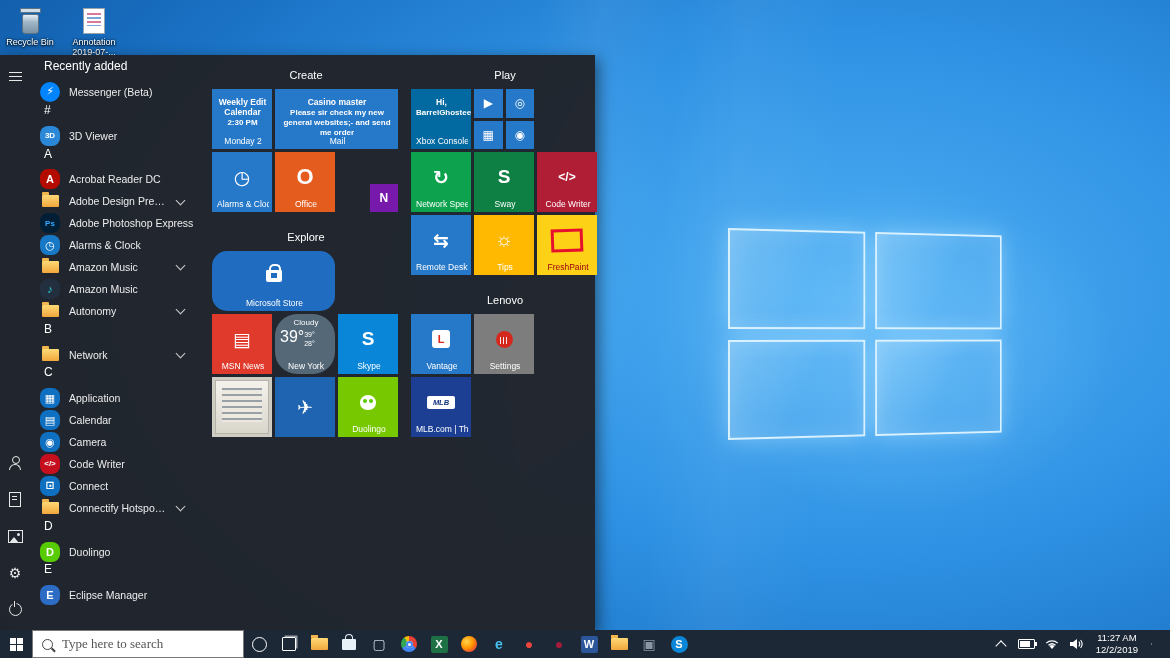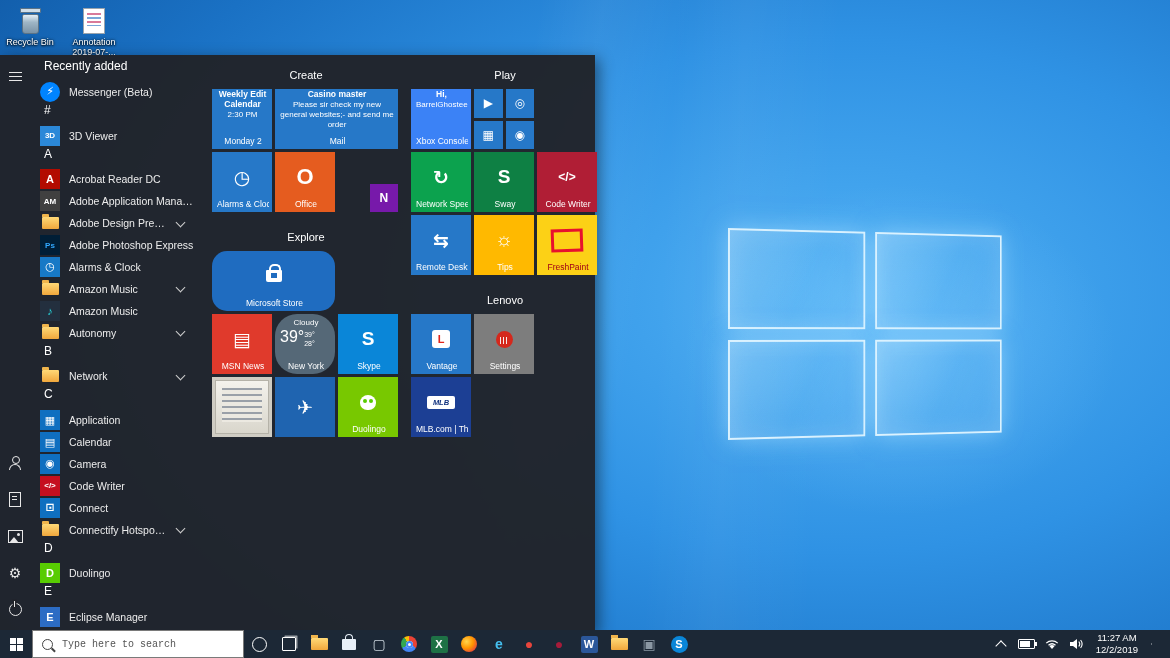--- a/index.html
+++ b/index.html
@@ -42,37 +42,37 @@
   .i-pic{width:13px;height:11px;border:1.2px solid #e8e8e8;display:block;position:relative;overflow:hidden;}
   .i-pic::before{content:'';position:absolute;right:2px;top:1.5px;width:3px;height:3px;border-radius:50%;background:#e8e8e8;}
   .i-pic::after{content:'';position:absolute;left:0;bottom:-1px;border-left:5px solid transparent;border-right:5px solid transparent;border-bottom:6px solid #e8e8e8;}
   .i-gear{color:#e8e8e8;font-size:14px;line-height:1;display:block;}
   .i-power{width:11px;height:11px;border:1.4px solid #e8e8e8;border-radius:50%;display:block;position:relative;}
   .i-power::before{content:'';position:absolute;left:4px;top:-3px;width:1.6px;height:6px;background:#e8e8e8;box-shadow:0 0 0 1.5px rgba(33,35,41,1);}
   
   .alist{width:166px;flex:none;padding:4px 0 0 6px;box-sizing:border-box;overflow:hidden;}
   .asec{height:21.9px;display:flex;align-items:flex-start;padding-left:8px;font-size:12px;color:#fff;cursor:pointer;}
   .arow{height:21.9px;display:flex;align-items:center;gap:9px;padding-left:4px;color:#ececec;font-size:10.5px;cursor:pointer;}
-  .aicon{width:20px;height:20px;flex:none;display:flex;align-items:center;justify-content:center;color:#fff;font-size:11px;font-weight:700;border-radius:0;}
+  .aicon{width:20px;height:20px;flex:none;display:flex;align-items:center;justify-content:center;color:#fff;font-size:11px;font-weight:700;border-radius:8px;}
   .aicon.small{font-size:8px;}
   .aicon.round{border-radius:50%;}
   .albl{white-space:nowrap;overflow:hidden;text-overflow:ellipsis;flex:1;font-weight:400;}
   .afold{width:17px;height:12px;background:linear-gradient(180deg,#ffd977,#f0a73c);border-radius:1px;position:relative;display:block;}
   .afold::before{content:'';position:absolute;top:-3px;left:0;width:7px;height:3px;background:#f0b54c;border-radius:1px 1px 0 0;}
   .chev{width:6px;height:6px;border-right:1.3px solid #cfcfcf;border-bottom:1.3px solid #cfcfcf;transform:rotate(45deg);margin:0 12px 2px auto;flex:none;}
   
   .tilearea{flex:1;display:flex;gap:13px;padding:14px 8px 0 16px;box-sizing:border-box;text-align:center;}
   .tilecol{display:flex;flex-direction:column;}
   .tgroup + .tgroup{margin-top:19px;}
   .ghead{font-size:11px;color:#fff;height:14px;margin:0 0 6px 2px;}
   .tgrid{display:grid;grid-template-columns:repeat(6,28.5px);grid-auto-rows:28.5px;gap:3px;}
   .tile{position:relative;overflow:hidden;cursor:pointer;color:#fff;}
-  .ttext{position:absolute;top:0;left:5px;right:4px;}
+  .ttext{position:absolute;top:8px;left:5px;right:4px;}
   .ttitle{font-size:8.5px;font-weight:700;line-height:1.18;}
-  .tbody{font-size:8px;line-height:1.22;margin-top:1px;font-weight:400;}
+  .tbody{font-size:8px;line-height:1.22;margin-top:1px;font-weight:700;}
   .tlabel{position:absolute;left:5px;right:3px;bottom:3px;font-size:8.5px;white-space:nowrap;overflow:hidden;}
   .tglyph{position:absolute;inset:0;display:flex;align-items:center;justify-content:center;font-size:19px;font-weight:700;}
   .tglyph.up{padding-bottom:10px;}
   .wx{position:absolute;inset:4px 3px 14px 5px;}
   .wxc{font-size:8px;}
   .wxrow{display:flex;margin-top:2px;align-items:flex-start;}
   .wxt{font-size:16px;font-weight:400;line-height:1;}
   .wxhl{font-size:7px;line-height:1.35;margin-top:1px;}
   .gbox{width:18px;height:18px;background:#fff;border-radius:3px;display:flex;align-items:center;justify-content:center;font-size:11px;font-weight:700;}
   .lscirc{width:17px;height:17px;background:#d5281c;border-radius:50%;display:flex;align-items:center;justify-content:center;font-size:7px;letter-spacing:1px;color:#fff;font-weight:700;}
@@ -91,21 +91,21 @@
   .thumbpage::after{content:'';position:absolute;left:6px;top:7px;right:6px;height:34px;
     background:repeating-linear-gradient(180deg,#9aa0a8 0 2px,#ece9e1 2px 6px);}
   
   .taskbar{position:absolute;left:0;bottom:0;width:1170px;height:28px;background:#1c2836;display:flex;align-items:stretch;z-index:5;}
   .startbtn{width:32px;background:none;border:none;display:flex;align-items:center;justify-content:center;cursor:pointer;}
   .winflag{display:grid;grid-template-columns:6px 6px;grid-template-rows:6px 6px;gap:1px;}
   .winflag i{background:#fff;display:block;}
   .searchbox{width:212px;background:#fff;display:flex;align-items:center;border:1px solid #7a7a7a;box-sizing:border-box;}
   .mag{width:9px;height:9px;border:1.6px solid #444;border-radius:50%;position:relative;margin:0 7px 0 9px;flex:none;}
   .mag::after{content:'';position:absolute;width:5px;height:1.6px;background:#444;transform:rotate(45deg);right:-4px;bottom:-2px;}
-  .searchbox input{border:none;outline:none;font-size:10px;color:#222;width:150px;font-family:Liberation Mono, monospace;background:transparent;}
+  .searchbox input{border:none;outline:none;font-size:13px;color:#222;width:150px;font-family:Liberation Serif, serif;background:transparent;}
   .searchbox input::placeholder{color:#555;}
   .tbtn{width:30px;background:none;border:none;display:flex;align-items:center;justify-content:center;cursor:pointer;color:#fff;}
   .cortana{width:13px;height:13px;border:1.6px solid #fff;border-radius:50%;display:block;}
   .tview{width:12px;height:12px;border:1.5px solid #fff;border-radius:1px;display:block;box-shadow:2px -2px 0 -0.5px rgba(255,255,255,.55);}
   .tb-glyph{font-size:14px;font-weight:700;display:flex;align-items:center;justify-content:center;min-width:17px;height:17px;}
   .tb-glyph.boxed{width:17px;height:17px;border-radius:2px;color:#fff;font-size:11px;}
   .tb-folder{width:17px;height:12px;background:linear-gradient(180deg,#ffd977,#f0a73c);border-radius:1px;position:relative;display:block;}
   .tb-folder::before{content:'';position:absolute;top:-3px;left:0;width:7px;height:3px;background:#f0b54c;}
   .tb-bag{width:14px;height:11px;background:#e8f0f8;border-radius:1px;position:relative;display:block;}
   .tb-bag::before{content:'';position:absolute;top:-5px;left:3px;width:6px;height:6px;border:1.6px solid #e8f0f8;border-bottom:none;border-radius:4px 4px 0 0;}
@@ -196,24 +196,20 @@
           <span class="albl">3D Viewer</span>
         </div>
         <div class="asec">
           <span>A</span>
         </div>
         <div class="arow">
           <span class="aicon" style="background: rgb(179, 11, 0);">A</span>
           <span class="albl">Acrobat Reader DC</span>
         </div>
         <div class="arow">
-          <span class="aicon small" style="background: rgb(64, 64, 64);">AM</span>
-          <span class="albl">Adobe Application Manager</span>
-        </div>
-        <div class="arow">
           <span class="aicon">
             <span class="afold"></span>
           </span>
           <span class="albl">Adobe Design Premium CS5.5</span>
           <span class="chev"></span>
         </div>
         <div class="arow">
           <span class="aicon small" style="background: rgb(0, 30, 54); color: rgb(49, 168, 255);">Ps</span>
           <span class="albl">Adobe Photoshop Express</span>
         </div>
@@ -370,21 +366,21 @@
                 </span>
                 <div class="tlabel">Duolingo</div>
               </div>
             </div>
           </div>
         </div>
       <div class="tilecol" id="tileCol1">
           <div class="tgroup">
             <div class="ghead">Play</div>
             <div class="tgrid">
-              <div class="tile" style="background: #3b82f6; grid-area: 1 / 1 / span 2 / span 2;">
+              <div class="tile" style="background: #0369a1; grid-area: 1 / 1 / span 2 / span 2;">
                 <div class="ttext">
                   <div class="ttitle">Hi,</div>
                   <div class="tbody">BarrelGhostee</div>
                 </div>
                 <div class="tlabel">Xbox Console...</div>
               </div>
               <div class="tile" style="background: rgb(38, 120, 200); grid-area: 1 / 3 / span 1 / span 1;">
                 <span class="tglyph" style="font-size: 12px;">▶</span>
               </div>
               <div class="tile" style="background: rgb(38, 120, 200); grid-area: 1 / 4 / span 1 / span 1;">

